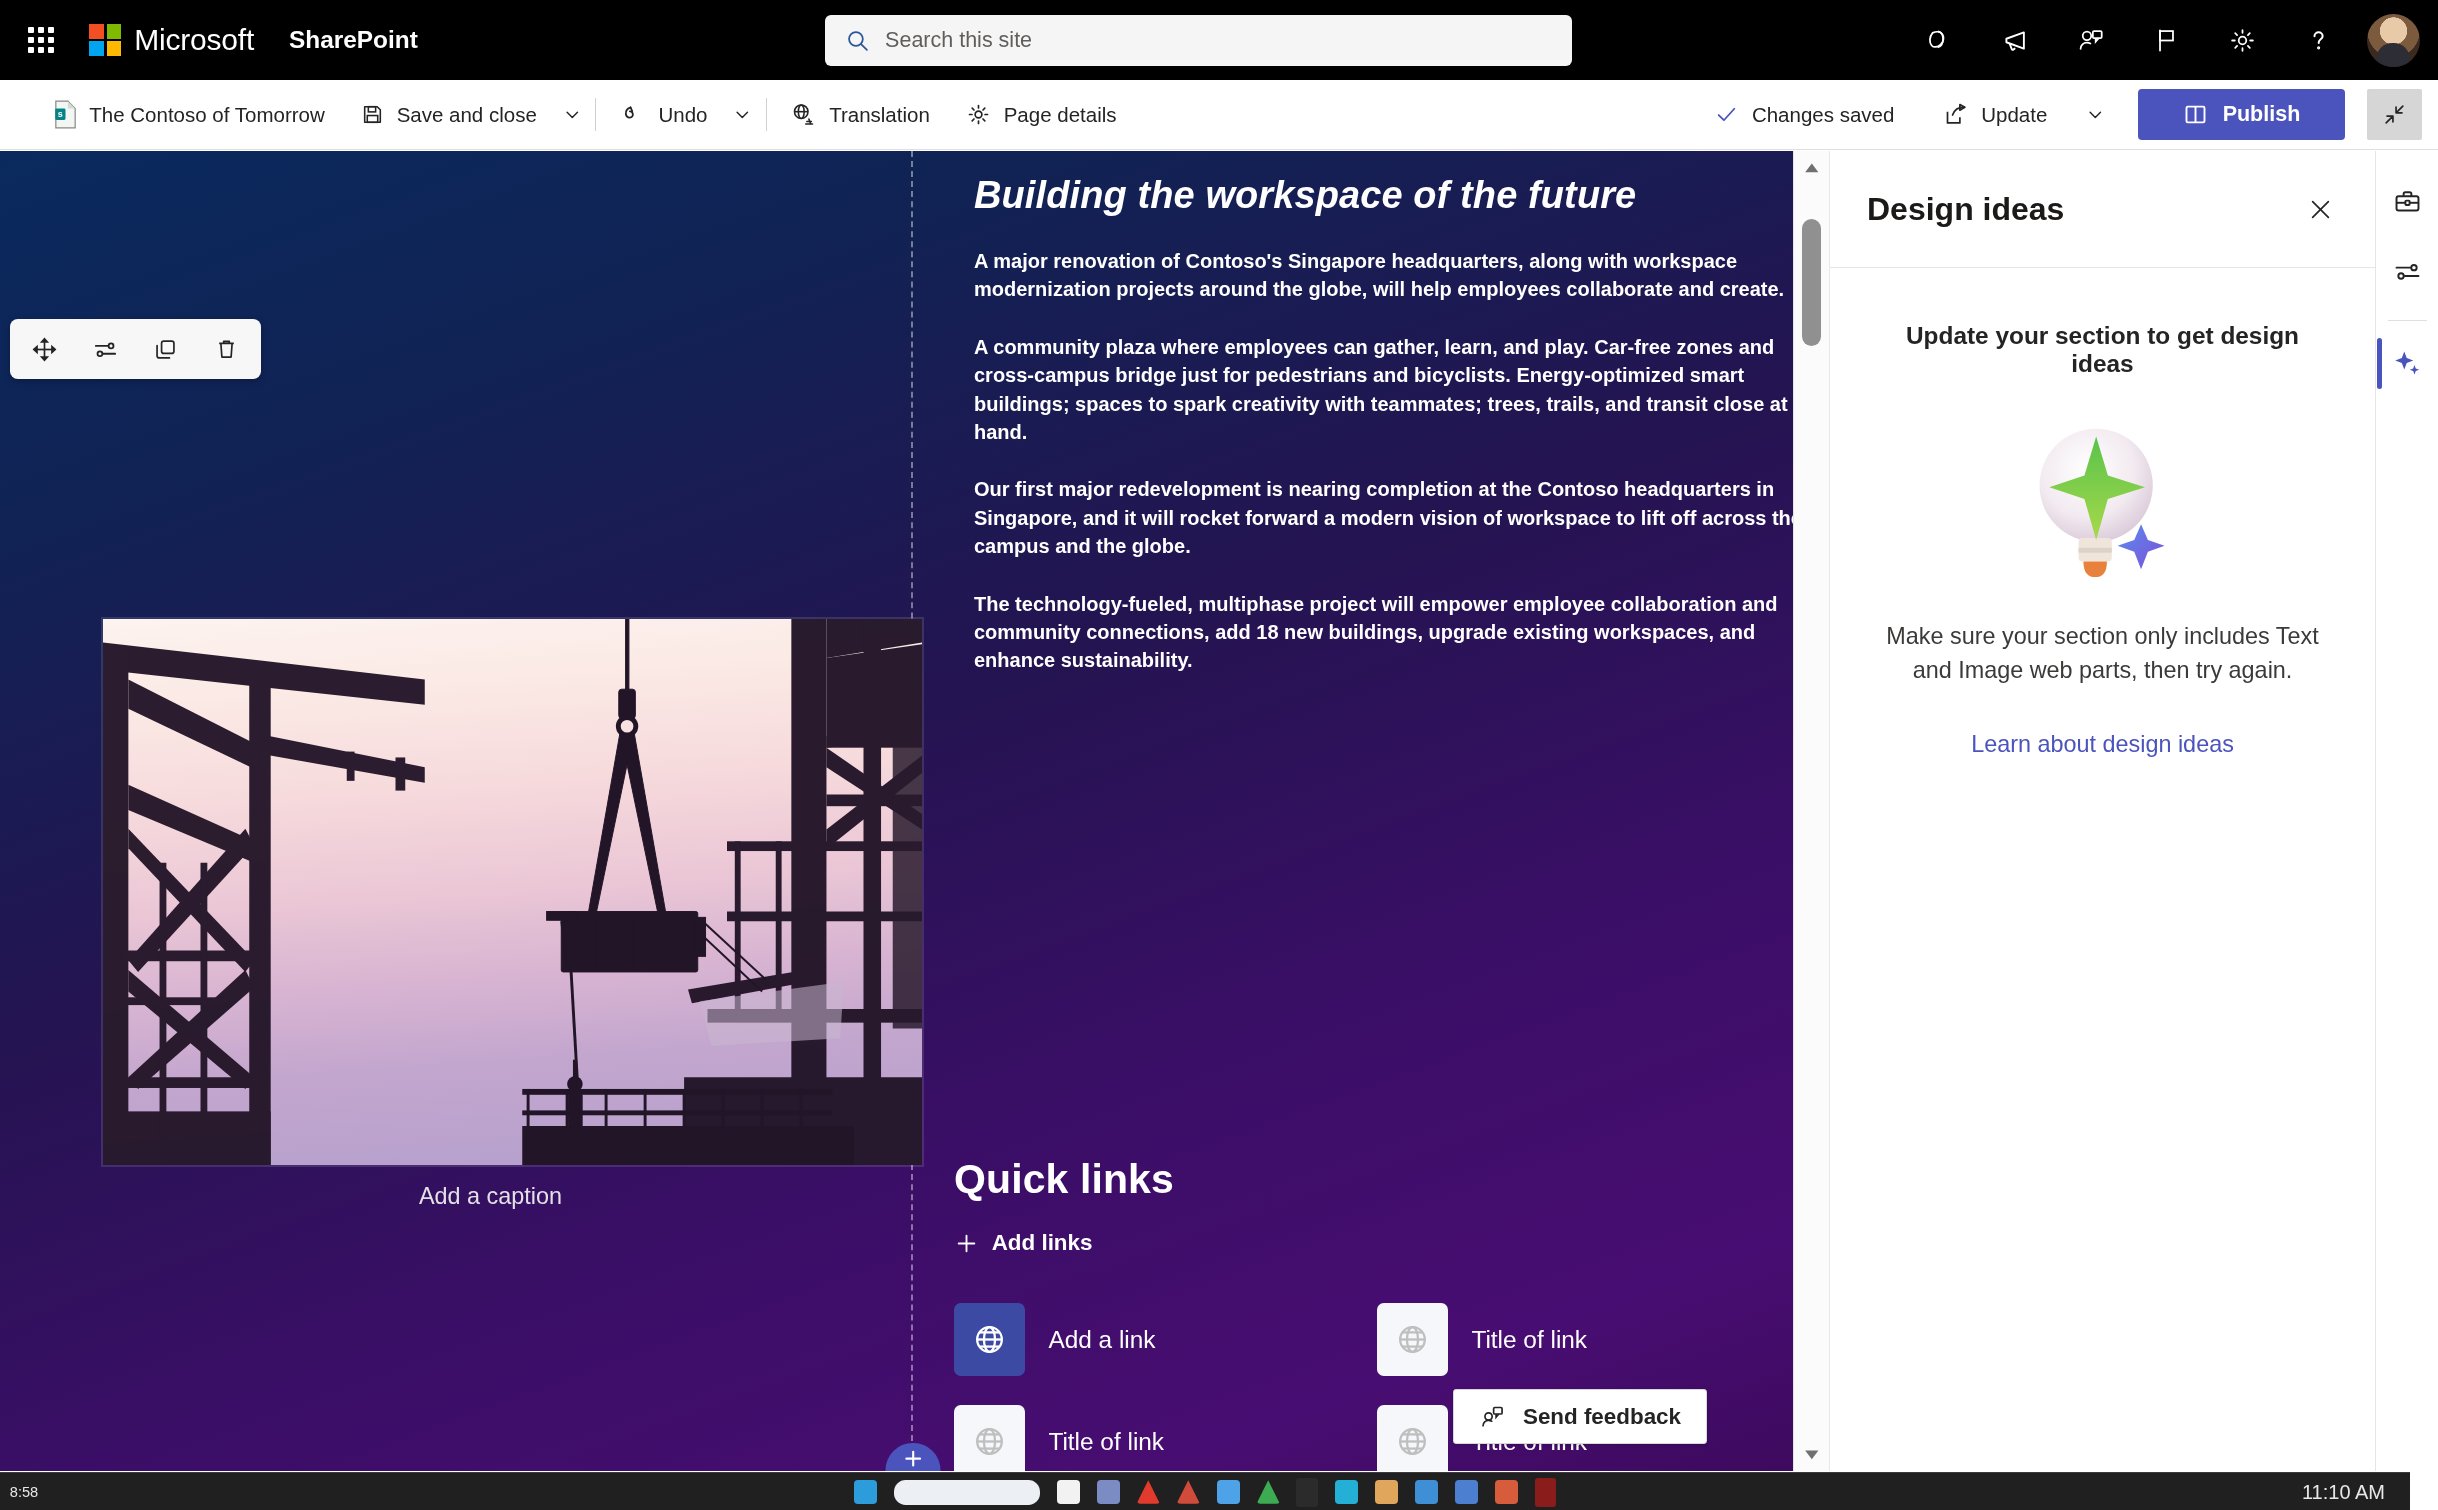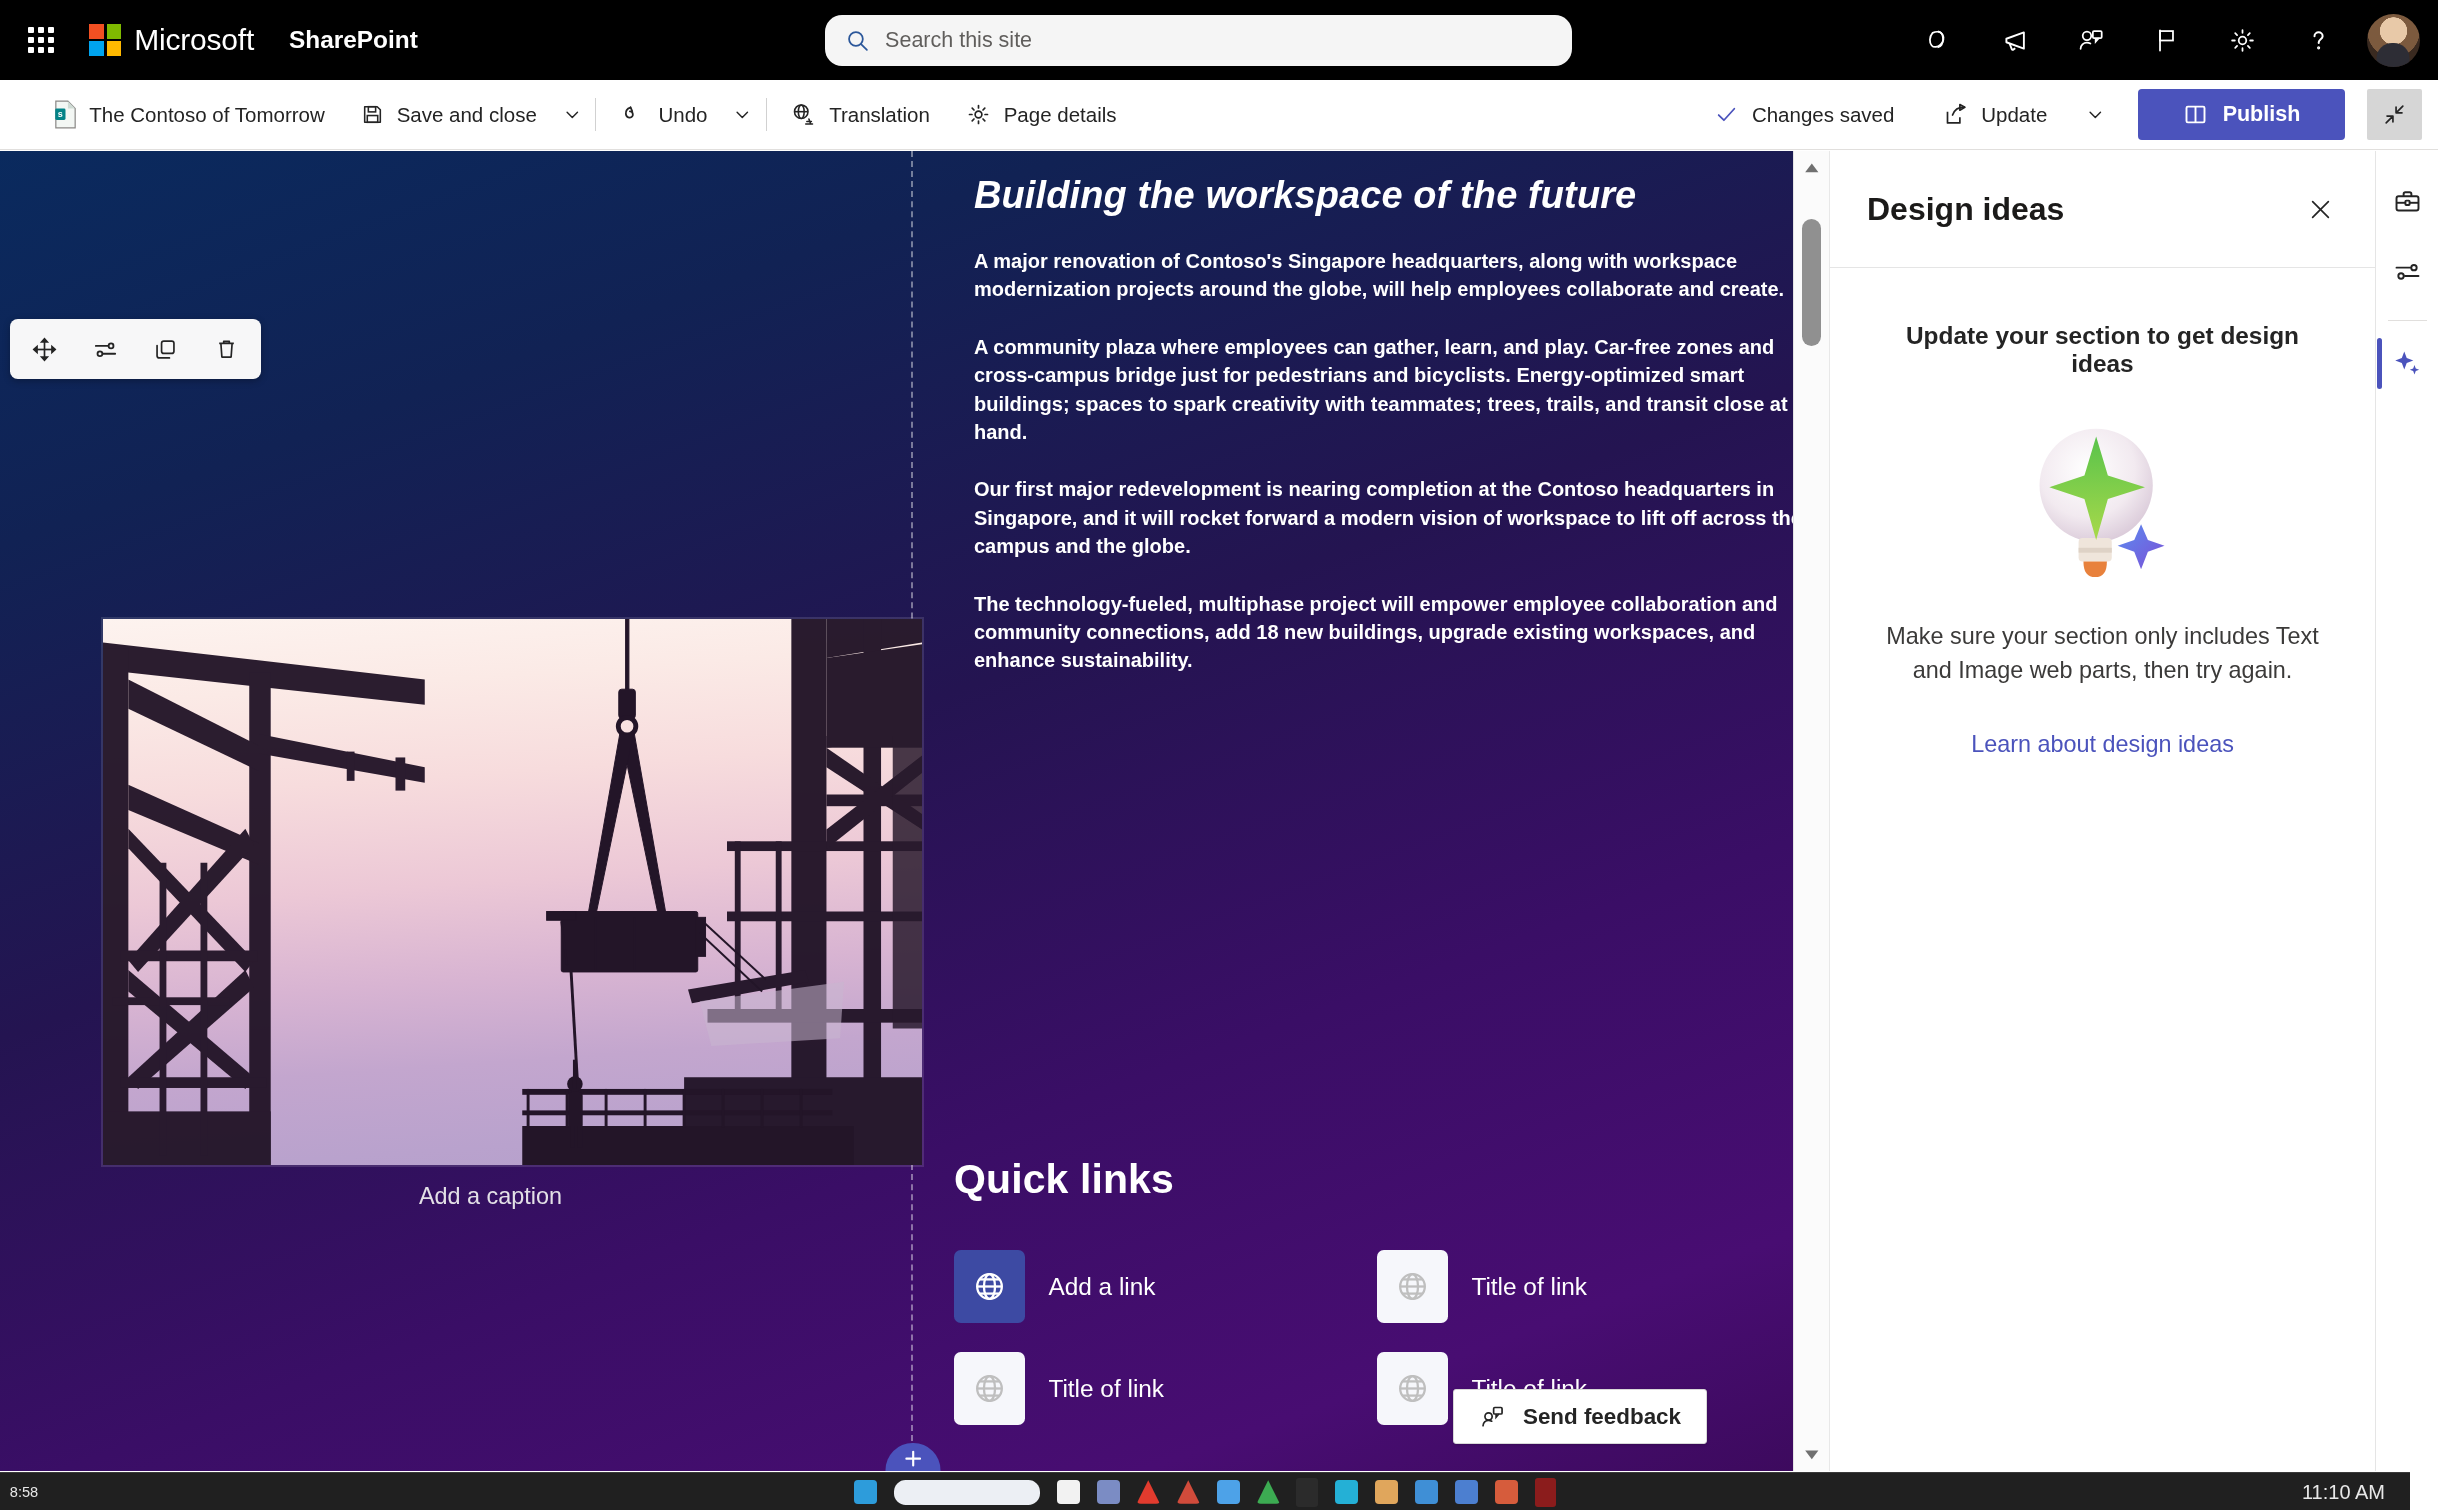--- a/index.html
+++ b/index.html
@@ -28,21 +28,21 @@
   .waffle-grid i { background: #ffffff; width: 5.9px; height: 5.9px; display: block; border-radius: 1px; }
   .ms-logo { display: flex; align-items: center; margin-left: 17.6px; cursor: pointer; }
   .ms-squares { display: grid; grid-template-columns: 14.6px 14.6px; grid-template-rows: 14.6px 14.6px; gap: 2.9px; }
   .ms-squares i { display: block; width: 14.6px; height: 14.6px; }
   .ms-word { color: #ffffff; font-size: 30px; margin-left: 12.7px; letter-spacing: -0.2px; }
   .suite-app-name { color: #ffffff; font-size: 24.4px; font-weight: 600; margin-left: 35px; cursor: pointer; }
 
   .search-wrap {
     position: absolute; left: 825px; top: 14.6px;
     width: 747px; height: 51px;
-    background: #f5f5f5; border-radius: 17px;
+    background: #f5f5f5; border-radius: 6px;
     display: flex; align-items: center; padding: 0 19.5px;
     cursor: text;
   }
   .search-wrap svg { flex: none; }
   .search-input {
     border: none; outline: none; background: transparent;
     font-family: "Liberation Sans", sans-serif;
     font-size: 21.5px; color: #323130; margin-left: 15.6px; width: 100%;
   }
   .search-input::placeholder { color: #605e5c; }
@@ -593,20 +593,27 @@
         <div class="wp-heading">Building the workspace of the future</div>
         <p class="wp-para">A major renovation of Contoso's Singapore headquarters, along with workspace modernization projects around the globe, will help employees collaborate and create.</p>
         <p class="wp-para">A community plaza where employees can gather, learn, and play. Car-free zones and cross-campus bridge just for pedestrians and bicyclists. Energy-optimized smart buildings; spaces to spark creativity with teammates; trees, trails, and transit close at hand.</p>
         <p class="wp-para">Our first major redevelopment is nearing completion at the Contoso headquarters in Singapore, and it will rocket forward a modern vision of workspace to lift off across the campus and the globe.</p>
         <p class="wp-para">The technology-fueled, multiphase project will empower employee collaboration and community connections, add 18 new buildings, upgrade existing workspaces, and enhance sustainability.</p>
       </div>
 
       <div class="quicklinks-webpart">
         <div class="ql-title">Quick links</div>
 
+        <div class="ql-add">
+          <svg width="25" height="25" viewBox="0 0 24 24" stroke="#ffffff" stroke-width="1.8">
+            <line x1="12" y1="4.5" x2="12" y2="19.5" stroke-linecap="round"></line>
+            <line x1="4.5" y1="12" x2="19.5" y2="12" stroke-linecap="round"></line>
+          </svg>
+          <span>Add links</span>
+        </div>
 
         <div class="ql-grid">
           <div class="ql-item">
             <div class="ql-tile accent">
               <svg width="37" height="37" viewBox="0 0 24 24" fill="none" stroke="#ffffff" stroke-width="1.5">
                 <circle cx="12" cy="12" r="8"></circle>
                   <ellipse cx="12" cy="12" rx="3.6" ry="8"></ellipse>
                 <line x1="4" y1="12" x2="20" y2="12"></line>
                   <line x1="5.6" y1="7.4" x2="18.4" y2="7.4"></line>
                 <line x1="5.6" y1="16.6" x2="18.4" y2="16.6"></line>

